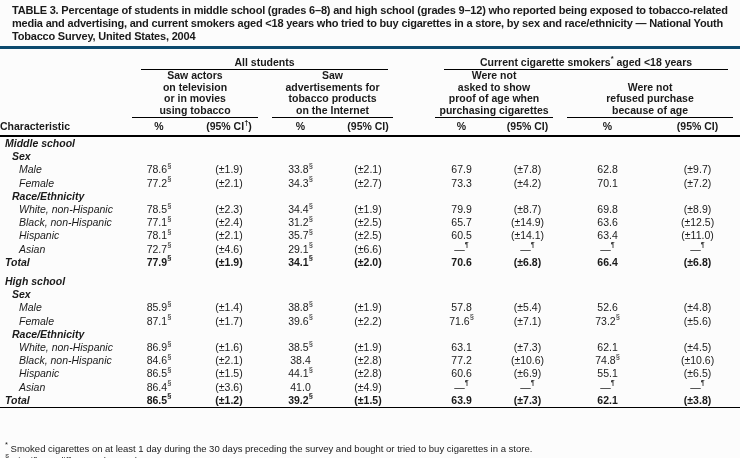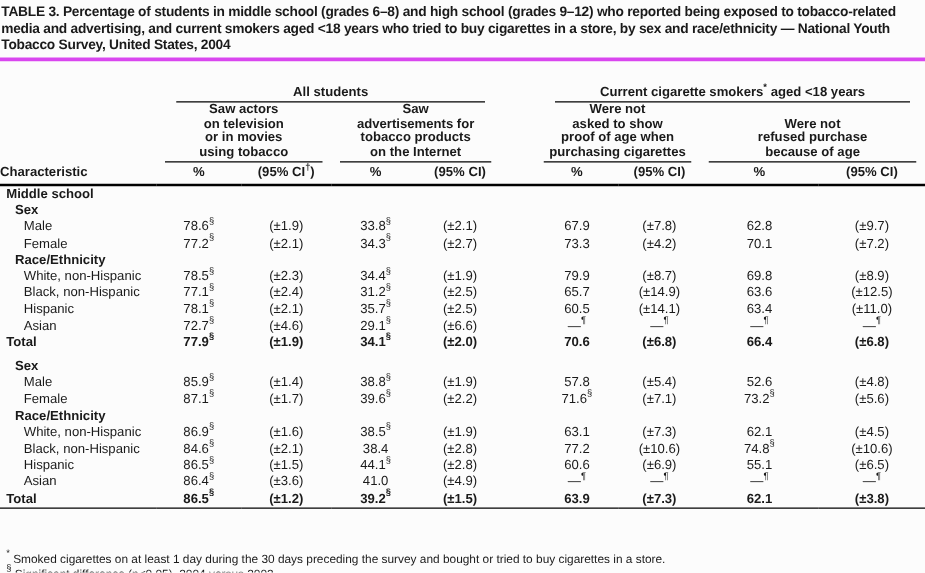--- a/index.html
+++ b/index.html
@@ -7,41 +7,41 @@
     width:740px;height:458px;
     background:#fcfcfc;
     color:#1a1a1a;
     font-family:"Liberation Sans",sans-serif;
     overflow:hidden;
   }
   .page{box-sizing:border-box;width:740px;height:458px;padding:3px 0 0 0;}
   .title{
     font-weight:bold;font-size:11px;line-height:13px;
     letter-spacing:-0.2px;
-    padding:1px 2px 3px 1px;
-    border-bottom:3px solid #d946ef;
+    padding:1px 2px 3px 12px;
+    border-bottom:3px solid #0c4a6e;
   }
-  table{width:740px;border-collapse:collapse;table-layout:fixed;margin-top:19px;}
+  table{width:740px;border-collapse:collapse;table-layout:fixed;margin-top:7px;}
   td{box-sizing:border-box;}
   thead td{vertical-align:bottom;font-weight:bold;font-size:10.5px;line-height:12px;padding:0;}
   .group-cell div{
     border-bottom:1.3px solid #000;text-align:center;
     padding-bottom:1px;margin:0 12px 0 16px;
   }
   .sub-cell div{
     border-bottom:1.3px solid #000;text-align:center;
     white-space:pre-line;line-height:11.5px;
     padding-bottom:1px;margin:0 7px;
   }
   .measure-row td{border-bottom:2px solid #000;padding:2px 0 3px 0;}
   .measure-row .m{text-align:center;}
   .char-head{text-align:left;padding-left:5px;}
   tbody td{font-size:10.5px;line-height:13.2px;padding:0;}
   tbody td.pct,tbody td.ci{text-align:center;}
-  td.rowlabel{text-align:left;white-space:nowrap;}
+  td.rowlabel{text-align:left;white-space:nowrap;font-style:italic;}
   .ind0{padding-left:5px;}
   .ind1{padding-left:12px;}
   .ind2{padding-left:19px;}
   tr.section td,tr.subsection td{font-weight:bold;}
   tr.total td{font-weight:bold;}
   tr.spacer td{height:6px;border:none;}
   tbody tr:last-child td{border-bottom:1.3px solid #000;}
   sup{font-size:7.5px;line-height:0;position:relative;top:-1px;}
   .footnotes{padding:3px 4px 0 5px;font-size:9.5px;line-height:12.2px;margin-top:32px;}
   .fn sup{font-size:7.5px;top:-1px;}
@@ -206,20 +206,23 @@
           <td class="ci">(±2.0)</td>
           <td></td>
           <td class="pct">70.6</td>
           <td class="ci">(±6.8)</td>
           <td class="pct">66.4</td>
           <td class="ci">(±6.8)</td>
         </tr>
         <tr class="spacer">
           <td colspan="10"></td>
         </tr>
+        <tr class="section">
+          <td class="rowlabel ind0" colspan="10">High school</td>
+        </tr>
         <tr class="subsection">
           <td class="rowlabel ind1" colspan="10">Sex</td>
         </tr>
         <tr class="data">
           <td class="rowlabel ind2">Male</td>
           <td class="pct">85.9<sup>§</sup></td>
           <td class="ci">(±1.4)</td>
           <td class="pct">38.8<sup>§</sup></td>
           <td class="ci">(±1.9)</td>
           <td></td>

